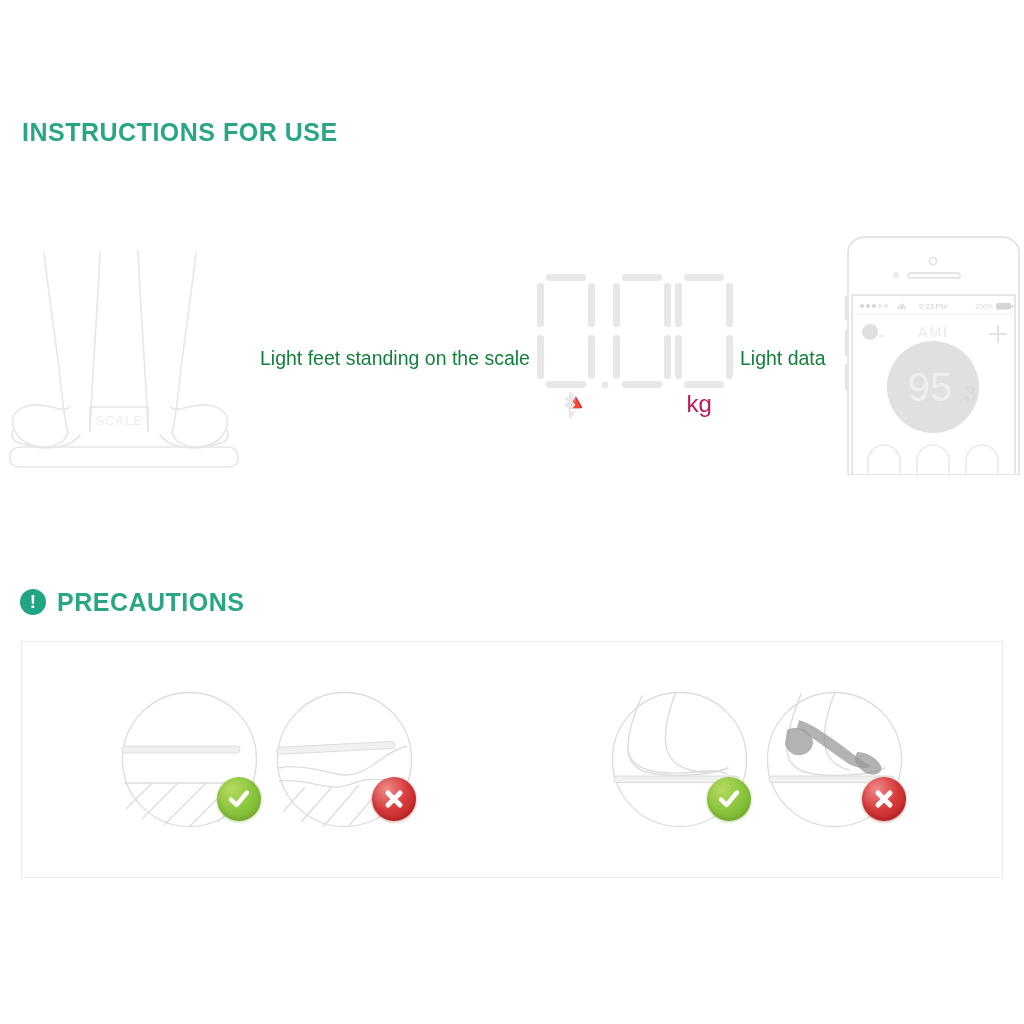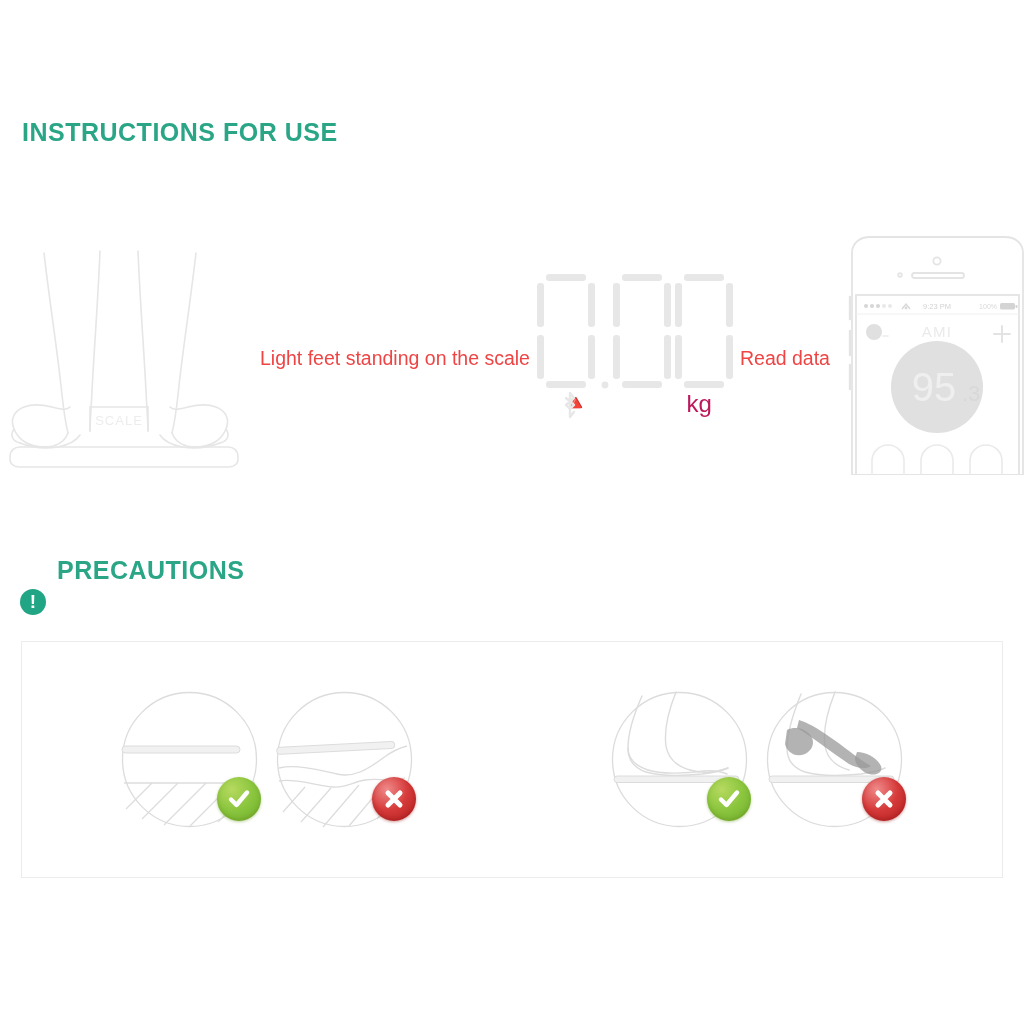--- a/index.html
+++ b/index.html
@@ -46,21 +46,21 @@
   }
   .instruction-art {
     height: 245px;
     width: 100%;
     display: flex;
     align-items: center;
     justify-content: center;
     position: relative;
   }
   .instruction-caption {
-    color: #ef4444;
+    color: #15803d;
     font-size: 19.5px;
     text-align: center;
     white-space: nowrap;
     margin-top: 6px;
   }
 
   
   .lcd-wrap { position: relative; width: 210px; height: 170px; }
   .lcd-digits {
     position: absolute; left: 0; top: 0;
@@ -78,21 +78,21 @@
   .lcd-unit {
     position: absolute; right: 28px; top: 0;
     font-size: 24px; color: #be185d; line-height: 1;
     font-family: "Liberation Sans", sans-serif;
   }
 
   
   .phone-wrap { position: relative; width: 215px; height: 240px; }
 
   
-  #precautions-heading { left: 57px; top: 556px; }
+  #precautions-heading { left: 57px; top: 588px; }
   .warn-icon {
     position: absolute;
     left: 20px; top: 589px;
     width: 26px; height: 26px;
     border-radius: 50%;
     background: #22a585;
     display: flex; align-items: center; justify-content: center;
   }
   .warn-icon .bang {
     display: block;
@@ -231,21 +231,21 @@
           </div>
           <div class="lcd-sub">
             <span class="lcd-bt">🔺</span>
             <svg class="lcd-bt" style="left:30px; top:-2px;" width="20" height="30" viewBox="0 0 20 30" aria-hidden="true">
               <path d="M6 8 L14 15 L10 19 L10 3 L14 8 L6 15 L10 19 L10 27 L14 22" fill="none" stroke="#e7e7e7" stroke-width="2.4" stroke-linecap="round" stroke-linejoin="round"></path>
             </svg>
             <span class="lcd-unit">kg</span>
           </div>
         </div>
       </div>
-      <div class="instruction-caption">Read data</div>
+      <div class="instruction-caption">Light data</div>
     </div>
 
     <div class="instruction-card">
       <div class="instruction-art">
         <div class="phone-wrap">
           <svg width="215" height="240" viewBox="0 0 215 240" aria-hidden="true">
 
             <g fill="none" stroke="#e4e4e4" stroke-width="1.8">
               <path d="M22 18 C 22 8, 30 2, 40 2 L 175 2 C 185 2, 193 8, 193 18 L 193 240 L 22 240 Z"></path>
 

